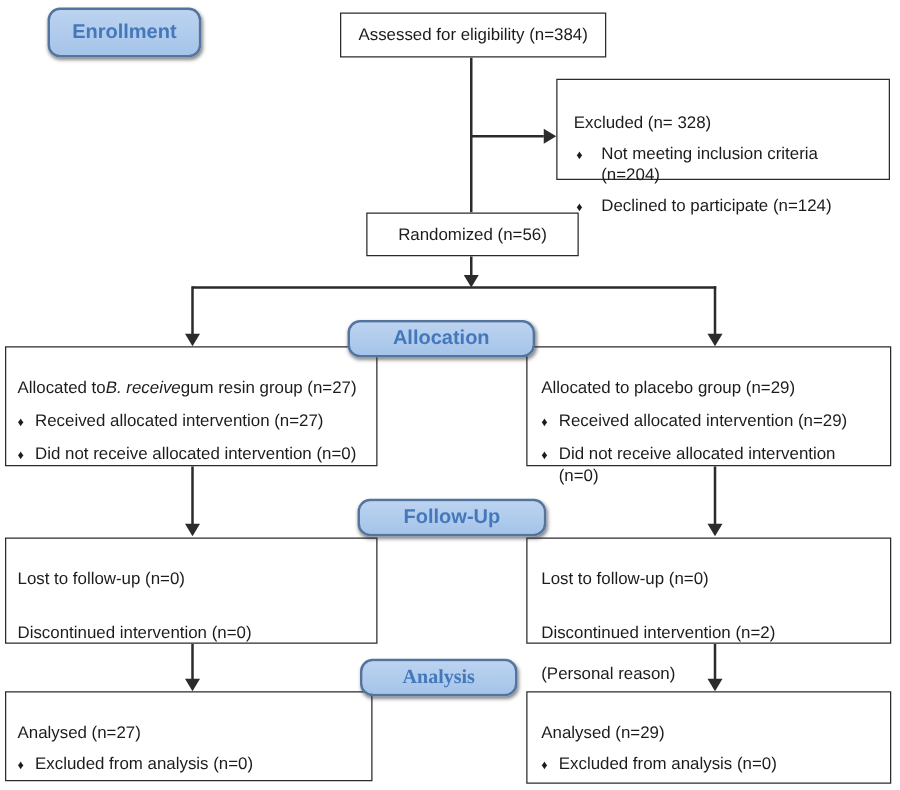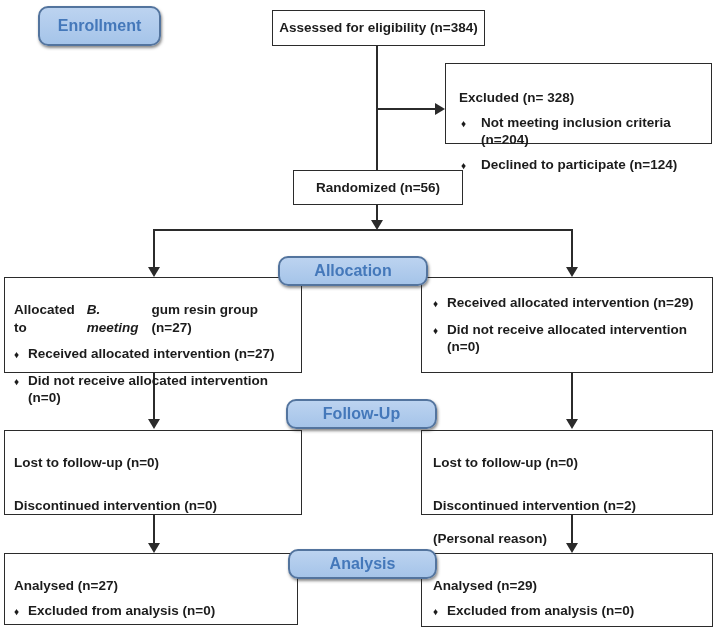--- a/index.html
+++ b/index.html
@@ -3,21 +3,21 @@
 <meta charset="utf-8">
 <style>
   html,body { margin:0; padding:0; background:#ffffff; }
   .canvas {
     position:relative; width:720px; height:632px; background:#ffffff;
     font-family:"Liberation Sans", sans-serif; overflow:hidden;
   }
   .box {
     position:absolute; box-sizing:border-box; background:#ffffff;
     border:1.5px solid #2b2b2b; color:#1c1c1c;
-    font-size:13.5px; line-height:1.3;font-weight:bold;
+    font-size:13.5px; line-height:1.3;
   }
   .box.center { display:flex; align-items:center; justify-content:center; text-align:center; }
   .pad-l { padding:7px 8px 0 9px; }
   .pad-r { padding:7px 8px 0 11px; }
   .pad-x { padding:9px 8px 0 13px; }
   .row { display:flex; align-items:baseline; margin-top:9px; }
   .row.tight { margin-top:7px; }
   .row.first { margin-top:16px; }
   .diamond { flex:0 0 14px; width:14px; font-size:10px; }
   .diamond.wide { flex:0 0 20px; width:20px; padding-left:2px; }
@@ -43,21 +43,21 @@
   .it { font-style:italic; }
 </style>
 </head>
 <body>
 
 <div class="canvas">
 
   <div class="stage" style="left:38px; top:6px; width:123px; height:40px;">Enrollment</div>
   <div class="stage" style="left:278px; top:256px; width:150px; height:30px;">Allocation</div>
   <div class="stage" style="left:286px; top:399px; width:151px; height:30px;">Follow-Up</div>
-  <div class="stage" style="left:288px; top:549px; width:149px; height:30px;">Analysis</div>
+  <div class="stage" style="left:288px; top:527px; width:126px; height:30px;font-family:Liberation Serif, serif;">Analysis</div>
 
   <div class="line" style="left:376px; top:46px; width:2px; height:124px;"></div>
   <div class="line" style="left:377px; top:108px; width:58px; height:2px;"></div>
   <div class="arrow-right" style="left:435px; top:103px;"></div>
 
   <div class="line" style="left:376px; top:205px; width:2px; height:17px;"></div>
   <div class="arrow-down" style="left:371px; top:220px;"></div>
 
   <div class="line" style="left:154px; top:229px; width:419px; height:2px;"></div>
   <div class="line" style="left:153px; top:229px; width:2px; height:39px;"></div>
@@ -91,34 +91,35 @@
     </div>
   </div>
 
   <div class="box center" style="left:293px; top:170px; width:170px; height:35px;">
     <span>Randomized (n=56)</span>
   </div>
 
   <div class="box pad-l" style="left:4px; top:277px; width:298px; height:96px;">
     <div class="row first">
       <span>Allocated to </span>
-        <span class="it">B. meeting</span>
+        <span class="it">B. receive</span>
         <span> gum resin group (n=27)</span>
     </div>
     <div class="row">
       <span class="diamond">♦</span>
       <span>Received allocated intervention (n=27)</span>
     </div>
     <div class="row">
       <span class="diamond">♦</span>
       <span>Did not receive allocated intervention (n=0)</span>
     </div>
   </div>
 
   <div class="box pad-r" style="left:421px; top:277px; width:292px; height:96px;">
+    <div class="row first">Allocated to placebo group (n=29)</div>
     <div class="row">
       <span class="diamond">♦</span>
       <span>Received allocated intervention (n=29)</span>
     </div>
     <div class="row">
       <span class="diamond">♦</span>
       <span>Did not receive allocated intervention (n=0)</span>
     </div>
   </div>
 

